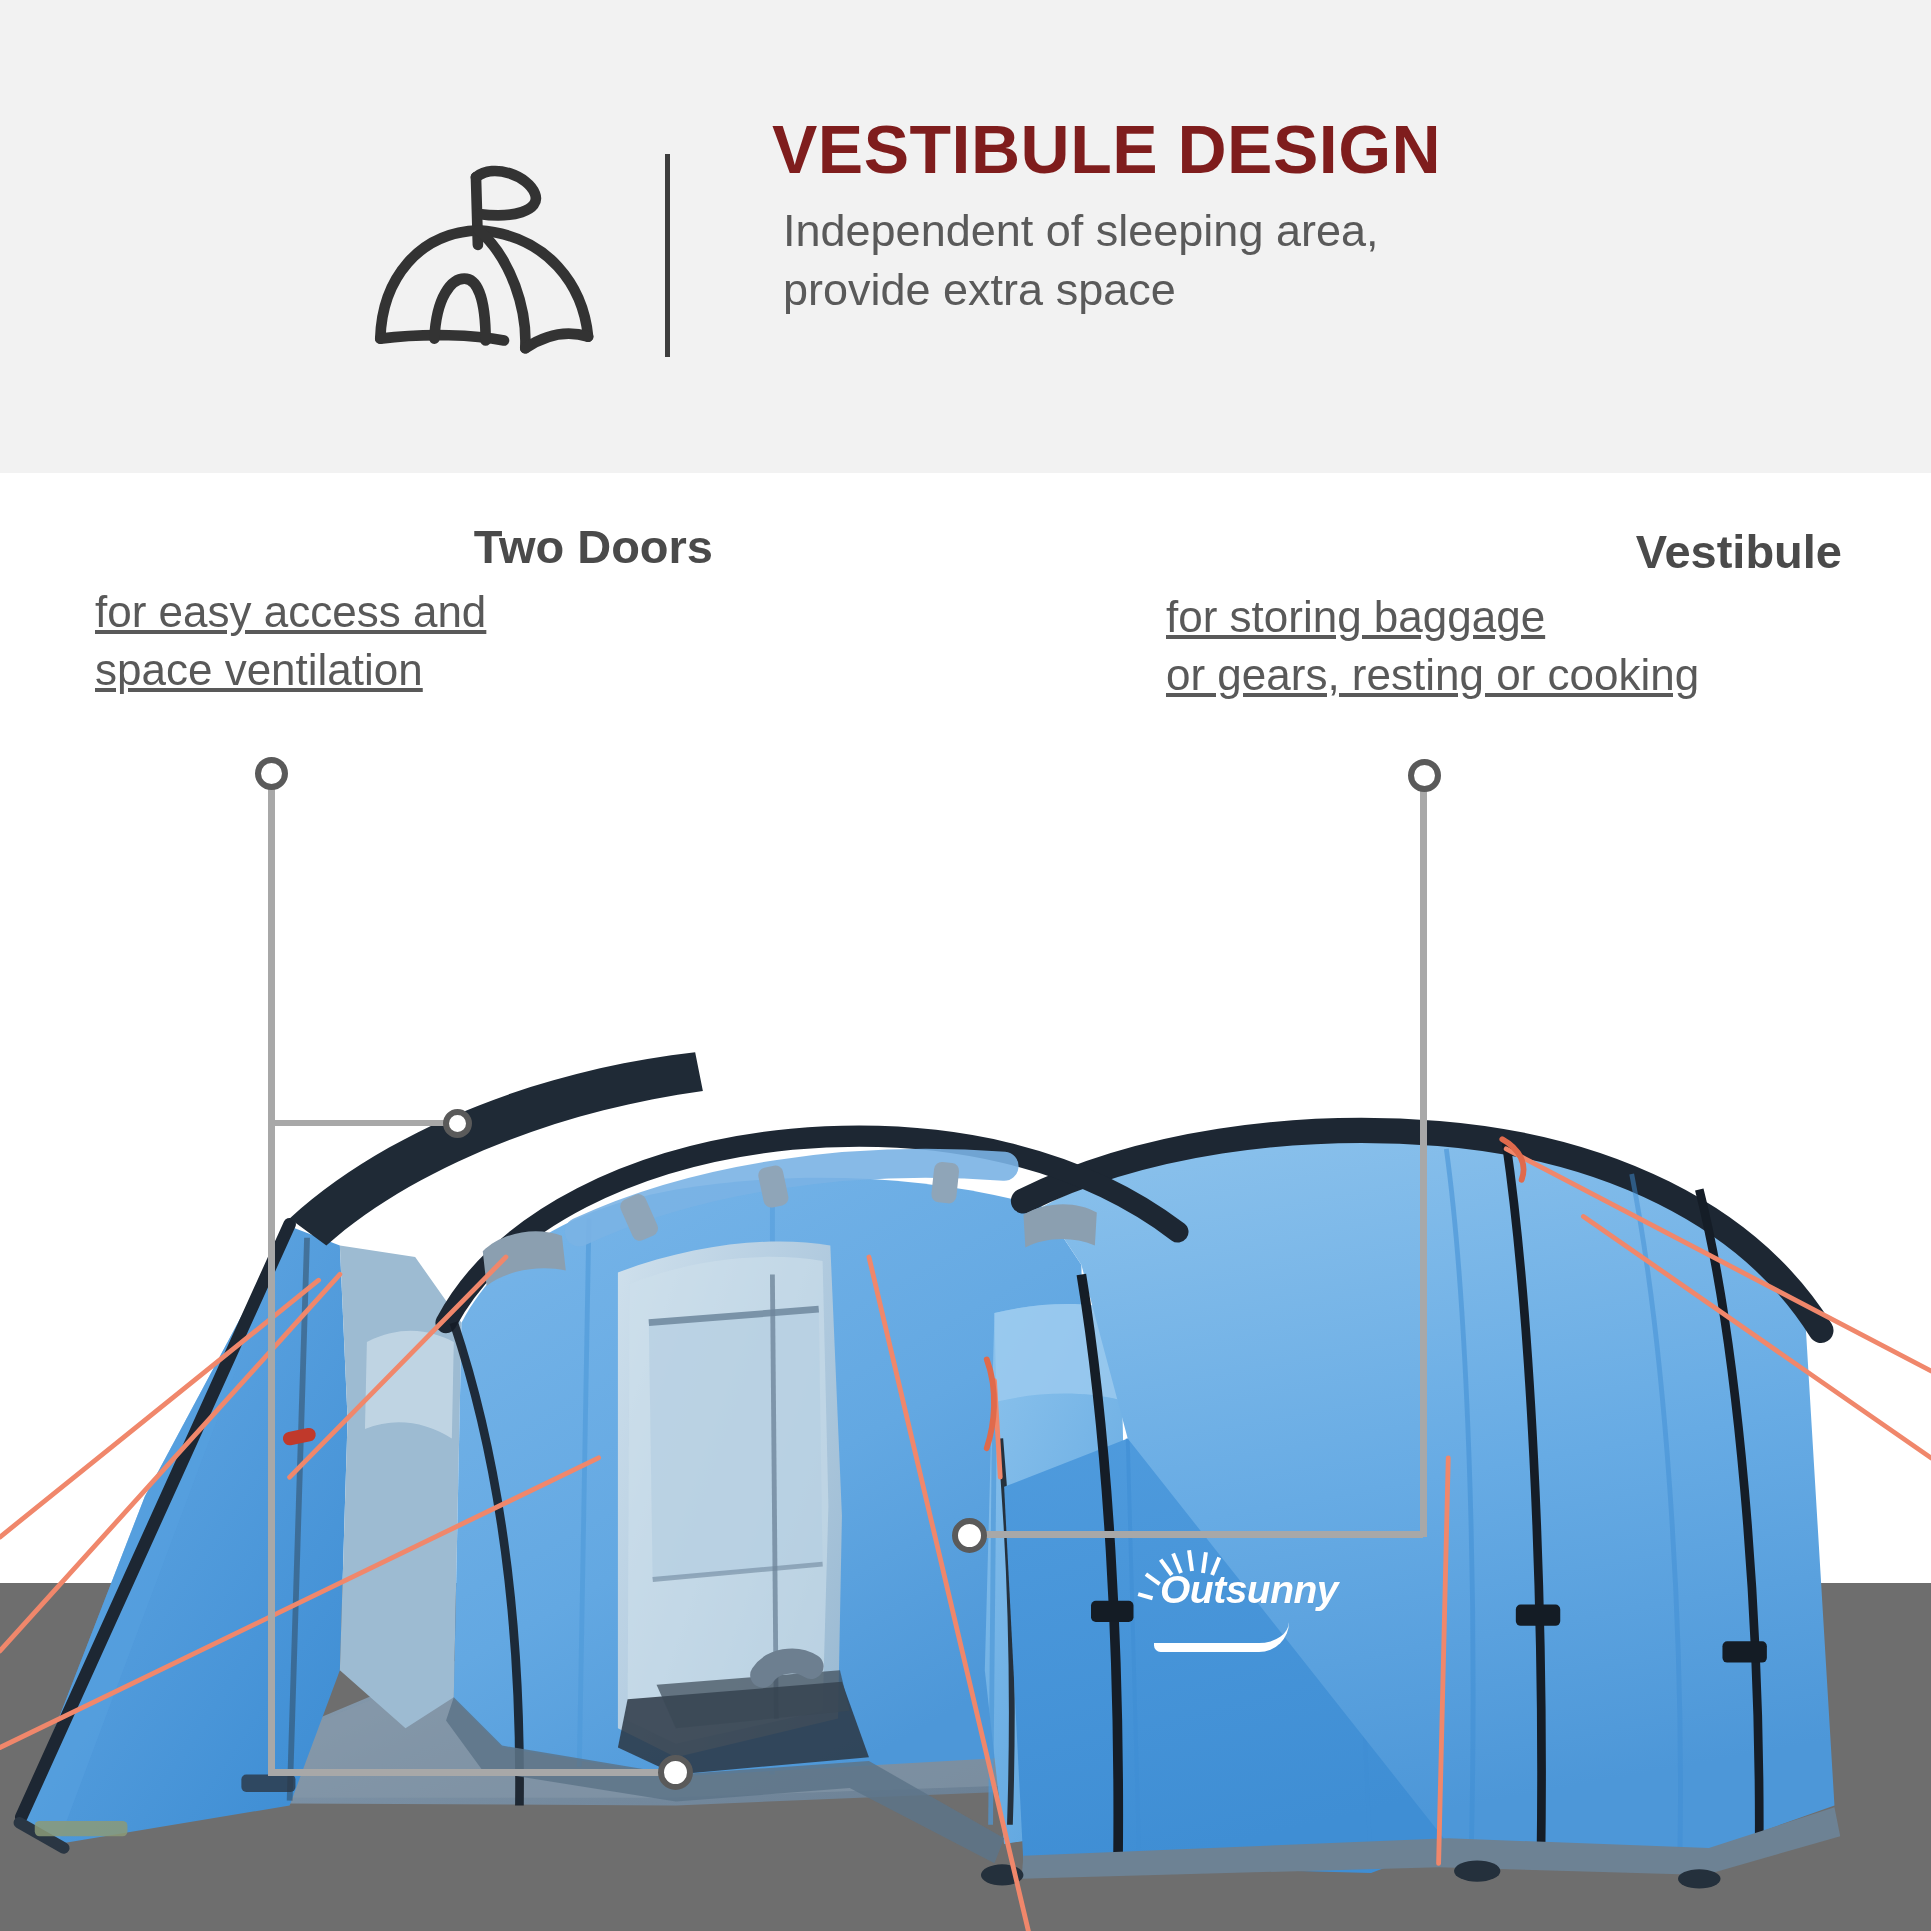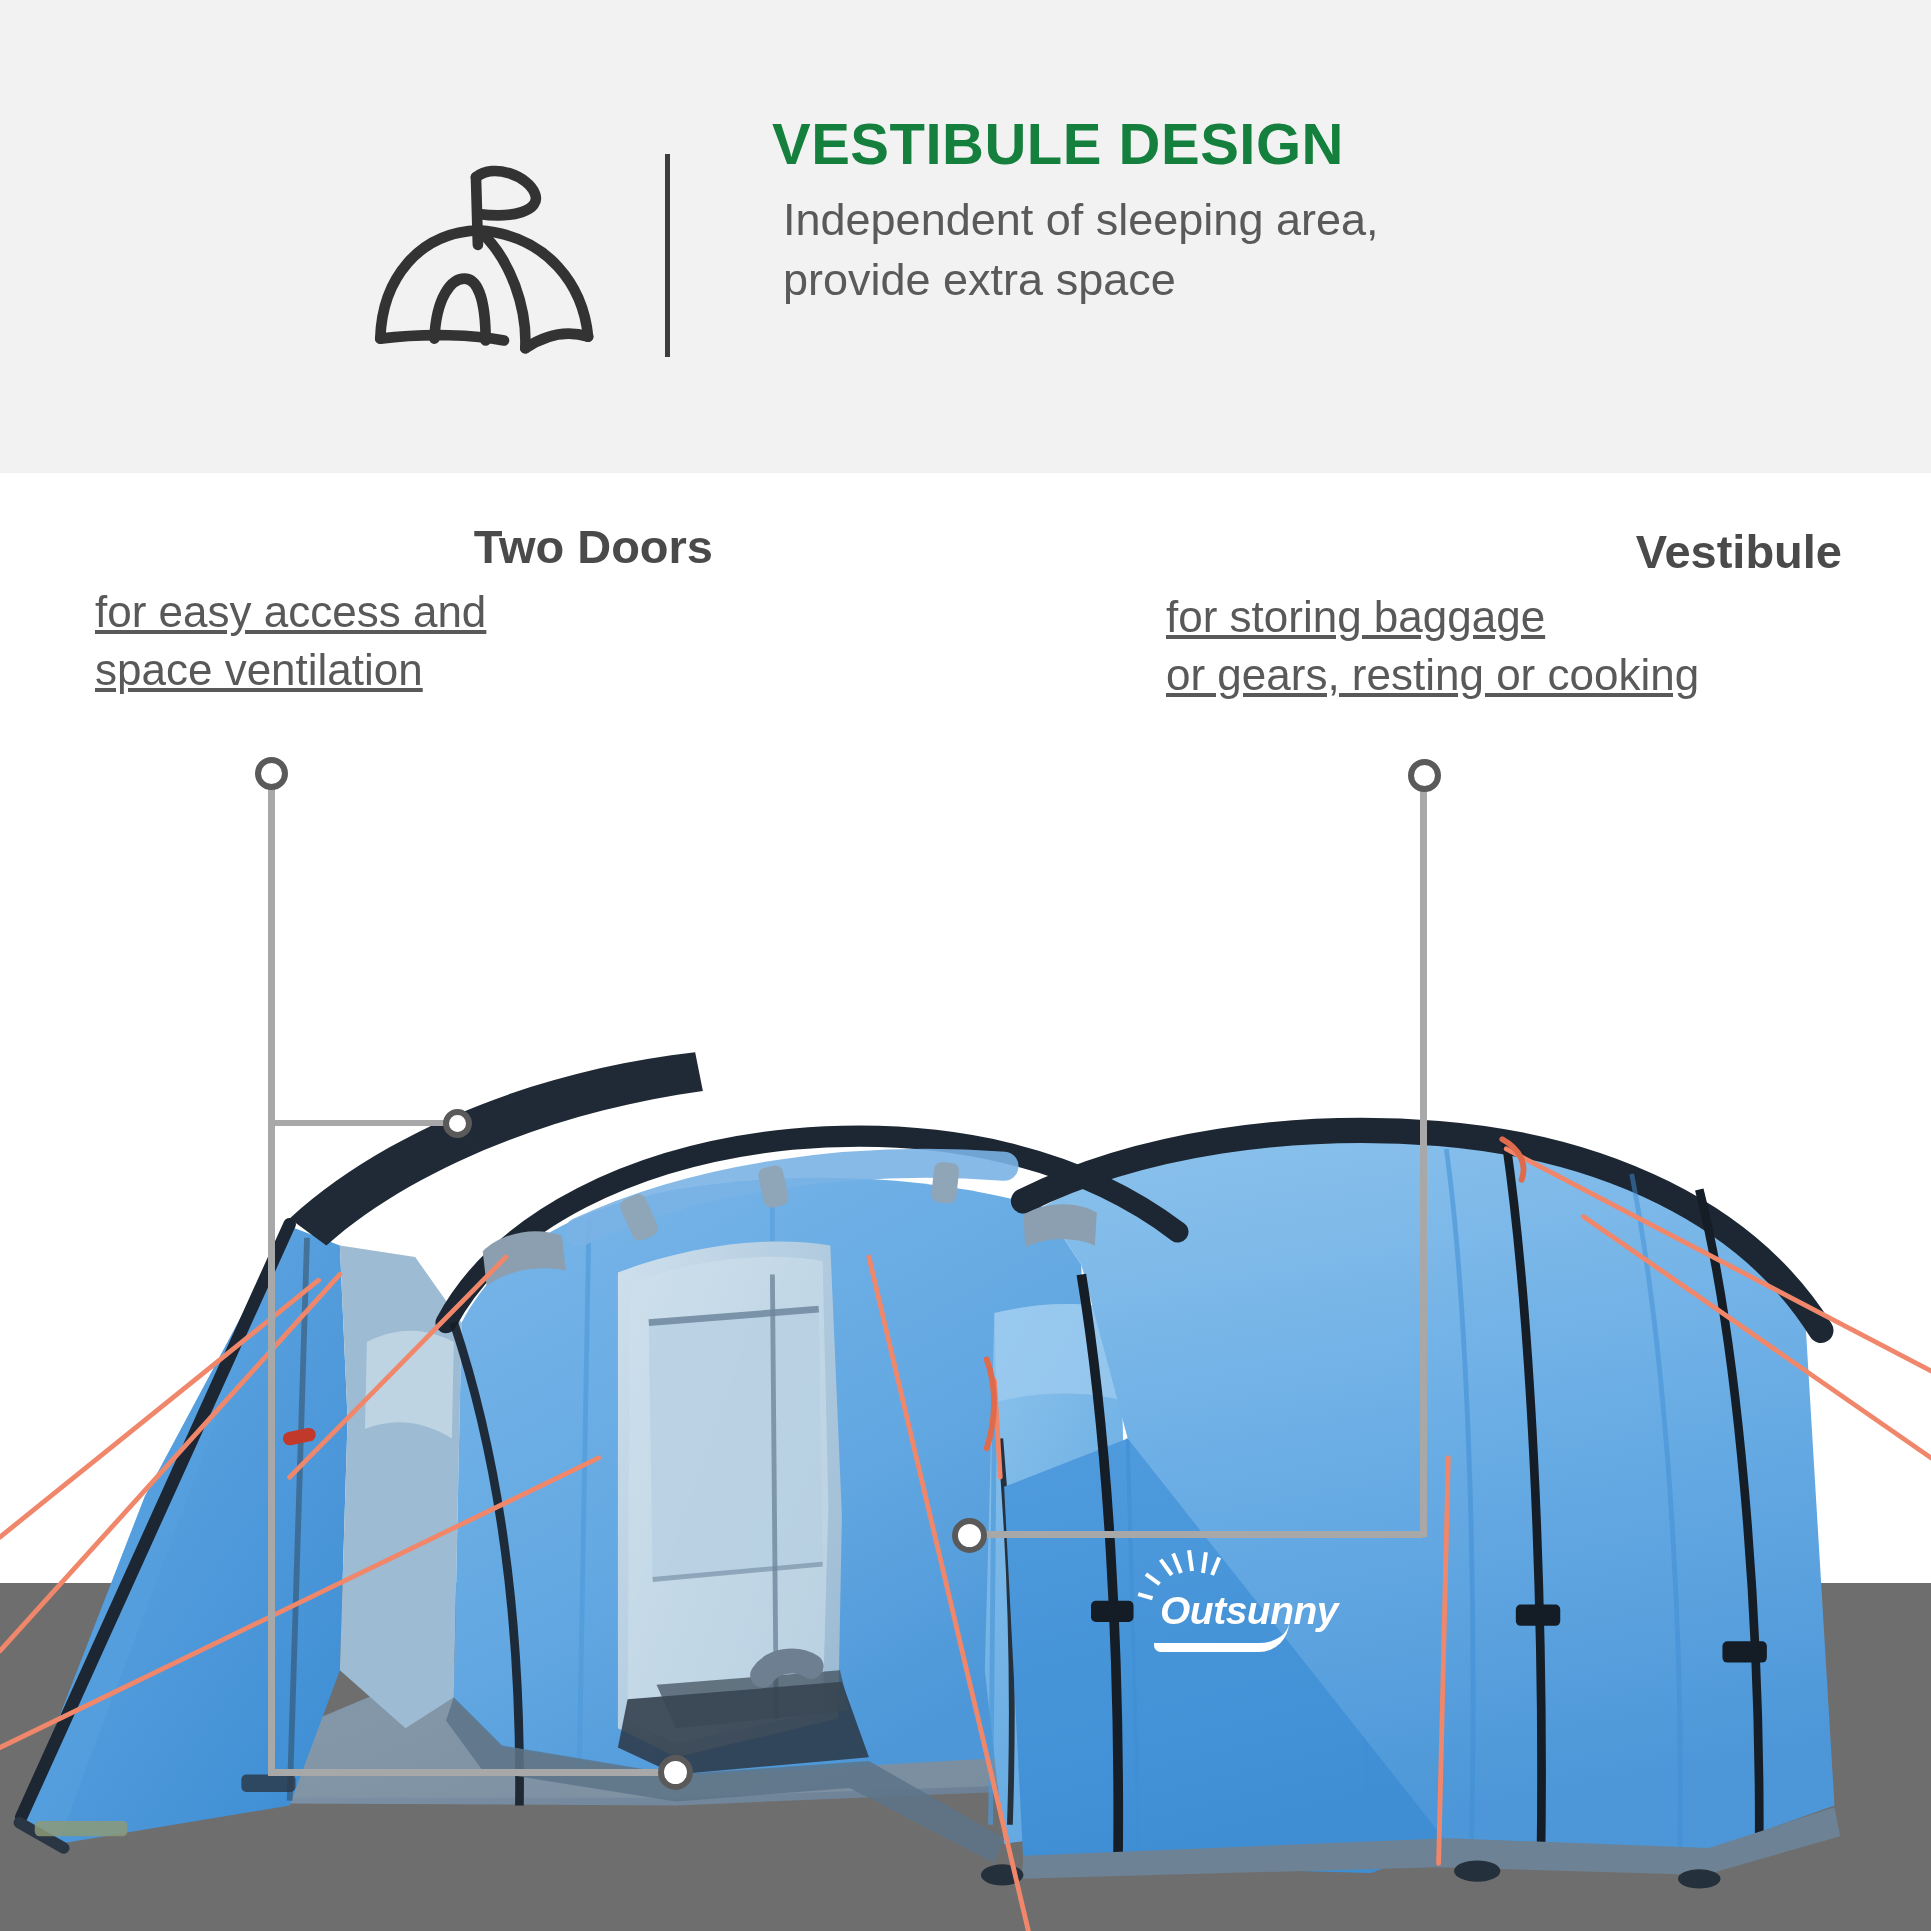--- a/index.html
+++ b/index.html
@@ -21,21 +21,21 @@
     position:absolute;left:359px;top:124px;width:290px;height:232px;
   }
   .header-divider{
     position:absolute;left:665px;top:154px;width:4.8px;height:203px;
     background:#3d3d3d;
   }
   .header-text{
     position:absolute;left:772px;top:114px;width:1062px;
   }
   .header-title{
-    font-size:58px;font-weight:bold;color:#15803d;letter-spacing:0.5px;
+    font-size:68px;font-weight:bold;color:#7f1d1d;letter-spacing:0.5px;
     line-height:1.05;margin:0 0 15.4px 0;white-space:nowrap;
   }
   .header-sub{
     font-size:45px;color:#5a5a5a;line-height:1.32;font-weight:400;margin:11px;
   }
 
   
   .callout{position:absolute;}
   .callout .c-title{
     font-size:47px;font-weight:bold;color:#4a4a4a;margin:0 0 9.7px 0;line-height:1.12;text-align:right;
@@ -62,21 +62,21 @@
 
   
   .tent-svg{position:absolute;left:0;top:0;width:1931px;height:1458px;}
 
   
   .logo{
     position:absolute;left:1137px;top:1079px;width:174px;height:106px;
     color:#ffffff;
   }
   .logo-text{
-    position:absolute;left:23px;top:37px;font-size:39px;font-weight:bold;
+    position:absolute;left:23px;top:16px;font-size:39px;font-weight:bold;
     font-style:italic;color:#ffffff;letter-spacing:-0.5px;
     text-shadow:0 0 1px rgba(0,0,0,.15);
   }
   .logo-swoosh{
     position:absolute;left:17.4px;top:70px;width:135px;height:21px;
     border-bottom:9.7px solid #ffffff;border-radius:0 0 87px 19.3px;
   }
   .ray{position:absolute;background:#ffffff;transform-origin:bottom center;}
 </style>
 </head>

